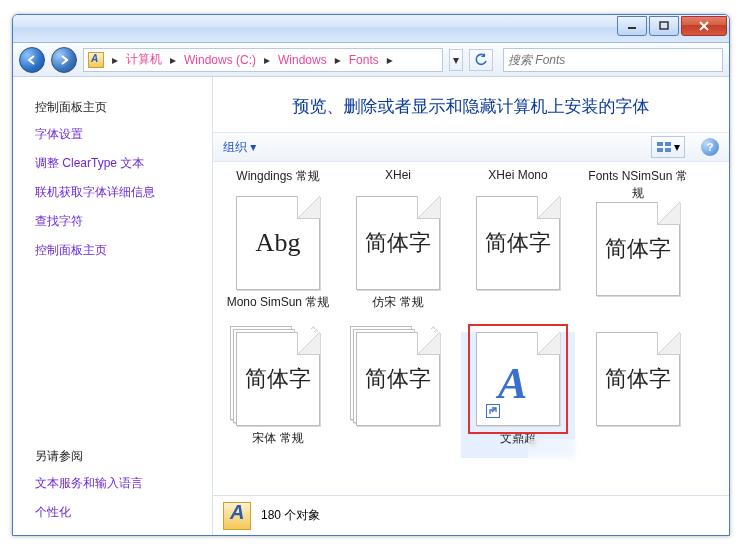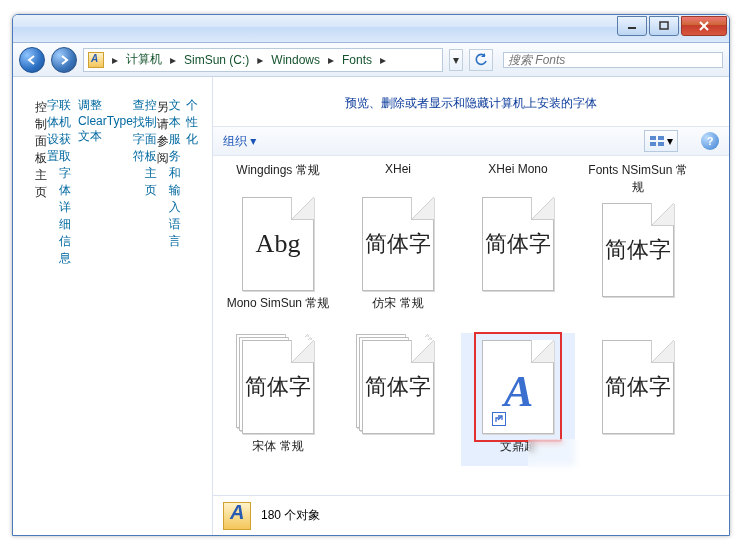--- a/index.html
+++ b/index.html
@@ -10,41 +10,41 @@
 .winbtn{width:30px;height:20px;margin-left:2px;border:1px solid #5a7ca8;border-radius:0 0 3px 3px;background:linear-gradient(#eaf3ff,#bcd5f2);display:flex;align-items:center;justify-content:center;cursor:pointer}
 .winbtn.close{width:46px;background:linear-gradient(#e77,#c63 45%,#c43d2b 46%,#d9573e);border-color:#9a3a2a;color:#fff}
 .winbtn svg{display:block}
 .navbar{height:34px;background:linear-gradient(#fafcff,#e8eff8);border-bottom:1px solid #c6d4e6;display:flex;align-items:center;padding:0 6px;gap:6px}
 .navcircle{width:26px;height:26px;border-radius:50%;background:radial-gradient(circle at 30% 30%,#8fc4ff,#2a6fc2 60%,#1d4f8f);border:1px solid #1d4f8f;display:flex;align-items:center;justify-content:center;cursor:pointer}
 .navcircle.fwd{filter:grayscale(.2) brightness(1.05)}
 .breadcrumb{flex:0 0 auto;height:24px;display:flex;align-items:center;background:#fff;border:1px solid #b9c9dd;padding:0 4px;min-width:360px}
 .bcicon{width:16px;height:16px;background:linear-gradient(#fff2c8,#f4c65a);border:1px solid #d0a030;margin-right:4px;position:relative}
 .bcicon .a{position:absolute;left:2px;top:0;font-size:10px;font-style:italic;color:#2a5bb2;font-weight:bold}
 .bccaret{width:14px;height:20px;display:flex;align-items:center;justify-content:center;color:#333;cursor:pointer}
-.bcseg{padding:0 4px;color:#14532d;cursor:pointer;white-space:nowrap}
+.bcseg{padding:0 4px;color:#ec4899;cursor:pointer;white-space:nowrap}
 .reload{width:24px;height:22px;border:1px solid #c0cfde;background:linear-gradient(#fdfdff,#e9f1fb);display:flex;align-items:center;justify-content:center;cursor:pointer;margin-left:auto}
-.search{flex:1;margin-left:4px;height:16px;border:1px solid #b9c9dd;background:#fff;display:flex;align-items:center;padding:0 4px}
+.search{flex:1;margin-left:4px;height:24px;border:1px solid #b9c9dd;background:#fff;display:flex;align-items:center;padding:0 4px}
 .search input{border:0;outline:0;width:100%;font-style:italic;color:#888}
 .body{display:flex;height:calc(100% - 62px)}
-.sidebar{width:200px;border-right:1px solid #d9e2ee;padding:14px 14px 8px 22px;display:flex;flex-direction:row}
-.sidebar a{color:#0369a1;text-decoration:none;display:block;padding:6px 0;cursor:pointer}
+.sidebar{width:200px;border-right:1px solid #d9e2ee;padding:14px 14px 8px 22px;display:flex;flex-direction:column}
+.sidebar a{color:#6d28d9;text-decoration:none;display:block;padding:6px 0;cursor:pointer}
 .sidebar .hdr{color:#222;font-weight:normal;padding:8px 0 4px}
 .sidebar .gap{flex:1}
 .content{flex:1;display:flex;flex-direction:column;overflow:hidden}
-.pagetitle{padding:18px 12px 14px;text-align:center;color:#0a3a9a;font-size:12px}
-.toolbar{height:30px;border-top:1px solid #e0e7f1;border-bottom:1px solid #e0e7f1;background:linear-gradient(#fbfcfe,#eef3fa);display:flex;align-items:center;padding:0 10px;gap:23px}
+.pagetitle{padding:18px 12px 14px;text-align:center;color:#0a3a9a;font-size:17px}
+.toolbar{height:30px;border-top:1px solid #e0e7f1;border-bottom:1px solid #e0e7f1;background:linear-gradient(#fbfcfe,#eef3fa);display:flex;align-items:center;padding:0 10px;gap:16px}
 .toolbar .org{color:#1b54b8;cursor:pointer}
 .toolbar .spacer{flex:1}
 .viewbtn{width:34px;height:22px;border:1px solid #b9c9dd;background:linear-gradient(#fdfdff,#e9f1fb);cursor:pointer;display:flex;align-items:center;justify-content:center}
 .help{width:18px;height:18px;border-radius:50%;background:radial-gradient(circle at 30% 30%,#bcdcff,#3b7fd0);color:#fff;text-align:center;line-height:18px;font-weight:bold;cursor:pointer;font-size:11px}
 .grid{flex:1;overflow:auto;padding:6px 8px 0 8px}
 .row{display:flex;gap:6px}
 .item{width:114px;display:flex;flex-direction:column;align-items:center;margin-bottom:4px}
 .item .label{text-align:center;font-size:12px;color:#222;min-height:28px;padding:0 2px;display:flex;align-items:flex-start;justify-content:center;width:100%}
-.thumb{width:72px;height:94px;margin:7px 0 4px;position:relative;cursor:pointer}
+.thumb{width:84px;height:94px;margin:0 0 4px;position:relative;cursor:pointer}
 .page{position:absolute;inset:0;background:#fff;border:1px solid #bcbcbc;box-shadow:1px 1px 0 #d8d8d8}
 .page::before{content:"";position:absolute;right:-1px;top:-1px;width:22px;height:22px;background:linear-gradient(135deg,#fff 0 48%,#d0d0d0 50%,#f0f0f0 52% 100%);border-left:1px solid #ccc;border-bottom:1px solid #ccc}
 .stack .page:nth-child(1){transform:translate(-6px,-6px)}
 .stack .page:nth-child(2){transform:translate(-3px,-3px)}
 .ptxt{position:absolute;inset:0;display:flex;align-items:center;justify-content:center;font-family:Liberation Mono, monospace;font-size:22px;color:#222}
 .ptxt.abg{font-family:Georgia,serif;font-size:26px}
 .aicon{position:absolute;left:22px;top:26px;font-size:44px;font-style:italic;font-family:Georgia,serif;color:#3a6fd0;font-weight:bold}
 .shortcut{position:absolute;left:10px;bottom:8px;width:14px;height:14px;background:#fff;border:1px solid #3a6fd0;display:flex;align-items:center;justify-content:center}
 .item.selected .thumb{outline:2px solid #e03030;outline-offset:6px;background:#eaf2ff}
 .item.selected{background:rgba(180,210,250,.35)}
@@ -92,21 +92,21 @@
           <path d="M5 3 L10 7 L5 11" fill="none" stroke="#fff" stroke-width="2"></path>
         </svg>
       </div>
     <div class="breadcrumb">
       <div class="bcicon">
           <span class="a">A</span>
         </div>
       <div class="bccaret">▸</div>
       <span class="bcseg">计算机</span>
       <div class="bccaret">▸</div>
-      <span class="bcseg">SimSun (C:)</span>
+      <span class="bcseg">Windows (C:)</span>
       <div class="bccaret">▸</div>
       <span class="bcseg">Windows</span>
       <div class="bccaret">▸</div>
       <span class="bcseg">Fonts</span>
       <div class="bccaret">▸</div>
     </div>
     <div class="bccaret" style="border:1px solid #c0cfde;height:22px;background:linear-gradient(#fdfdff,#e9f1fb)">▾</div>
     <div class="reload">
         <svg width="14" height="14">
           <path d="M11 3 A5 5 0 1 0 12 8" fill="none" stroke="#2a6fc2" stroke-width="1.6"></path>
@@ -115,22 +115,22 @@
       </div>
     <div class="search">
       <input placeholder="搜索 Fonts" style="">
     </div>
   </div>
 
   <div class="body">
     <div class="sidebar">
       <div class="hdr">控制面板主页</div>
       <a>字体设置</a>
+      <a>调整 ClearType 文本</a>
       <a>联机获取字体详细信息</a>
-      <a>调整 ClearType 文本</a>
       <a>查找字符</a>
       <a>控制面板主页</a>
       <div class="gap"></div>
       <div class="hdr">另请参阅</div>
       <a>文本服务和输入语言</a>
       <a>个性化</a>
     </div>
 
     <div class="content">
       <div class="pagetitle">预览、删除或者显示和隐藏计算机上安装的字体</div>

